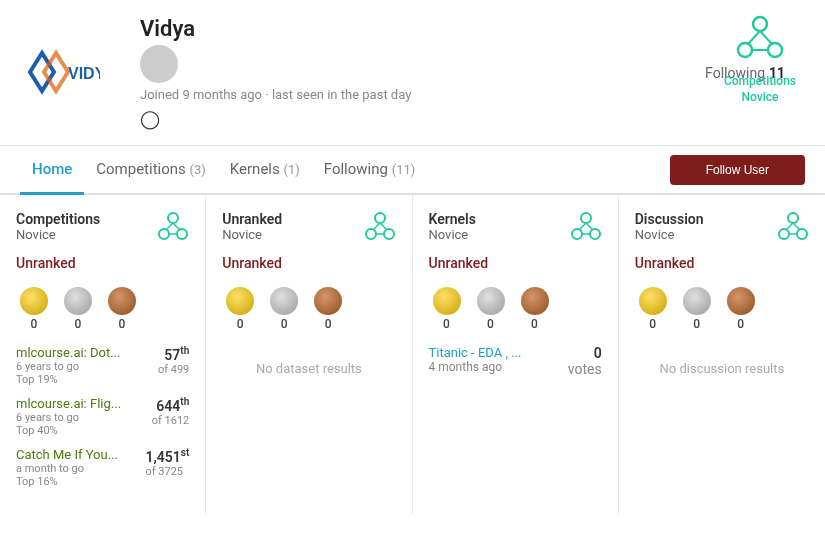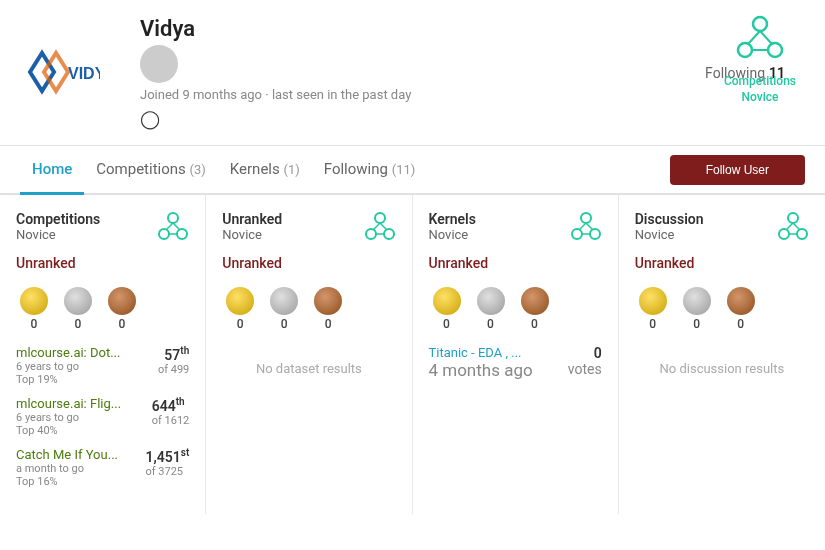--- a/index.html
+++ b/index.html
@@ -55,21 +55,21 @@
     .entry-row { display: flex; justify-content: space-between; align-items: flex-start; margin-bottom: 10px; }
 
     .no-results { text-align: center; color: #aaa; font-size: 13px; margin-top: 30px; }
 
     
     .comp-entries { margin-top: 8px; }
 
     
     .kernel-entry { margin-top: 8px; }
     .kernel-title { font-size: 13px; color: #20a0c9; cursor: pointer; }
-    .kernel-meta { font-size: 17px; color: #888; }
+    .kernel-meta { font-size: 12px; color: #888; }
     .kernel-votes { font-size: 14px; font-weight: 600; color: #333; text-align: right; }
     .kernel-votes-label { font-size: 14px; color: #888; }
 
     
     .logo-svg { width: 80px; height: 55px; }
   </style>
 </head>
 <body>
 
 <div class="header">
@@ -178,21 +178,21 @@
           <div class="entry-of">of 499</div>
         </div>
       </div>
 
       <div class="entry-row">
         <div>
           <div class="entry-title">mlcourse.ai: Flig...</div>
           <div class="entry-meta">6 years to go</div>
           <div class="entry-meta">Top 40%</div>
         </div>
-        <div style="">
+        <div style="text-align:right">
           <div class="entry-rank">
             <span>644</span><sup>th</sup>
           </div>
           <div class="entry-of">of 1612</div>
         </div>
       </div>
 
       <div class="entry-row">
         <div>
           <div class="entry-title">Catch Me If You...</div>

